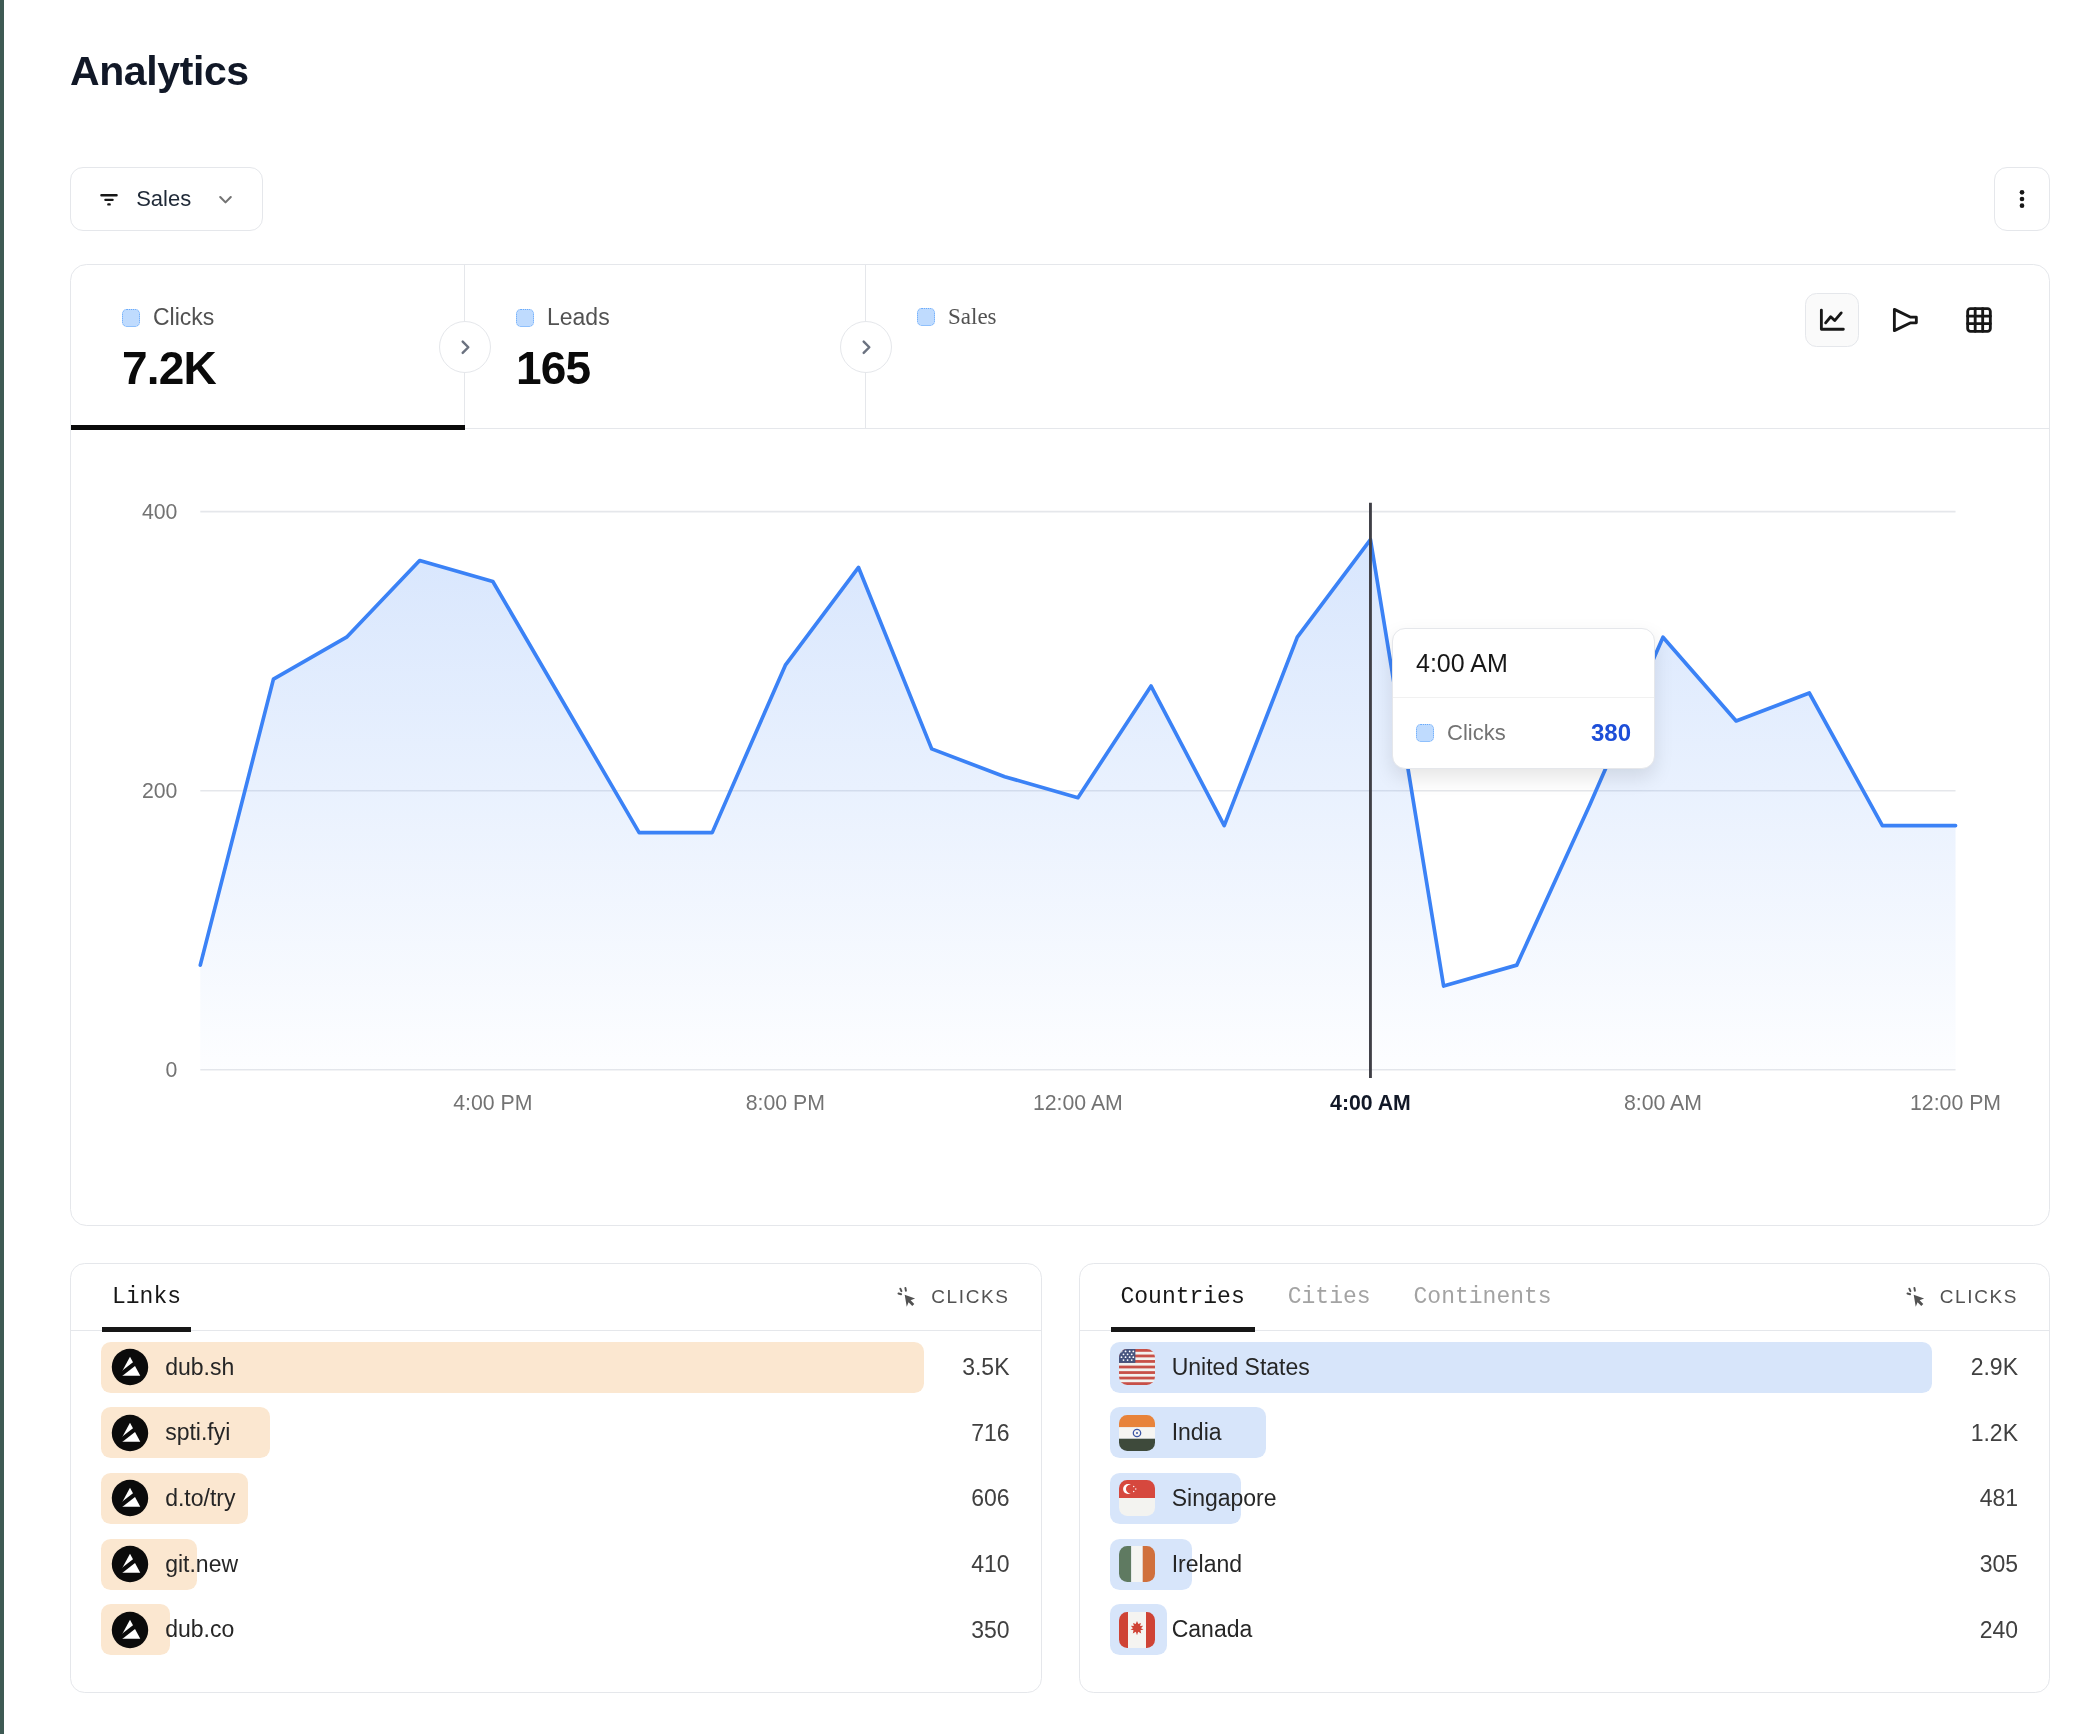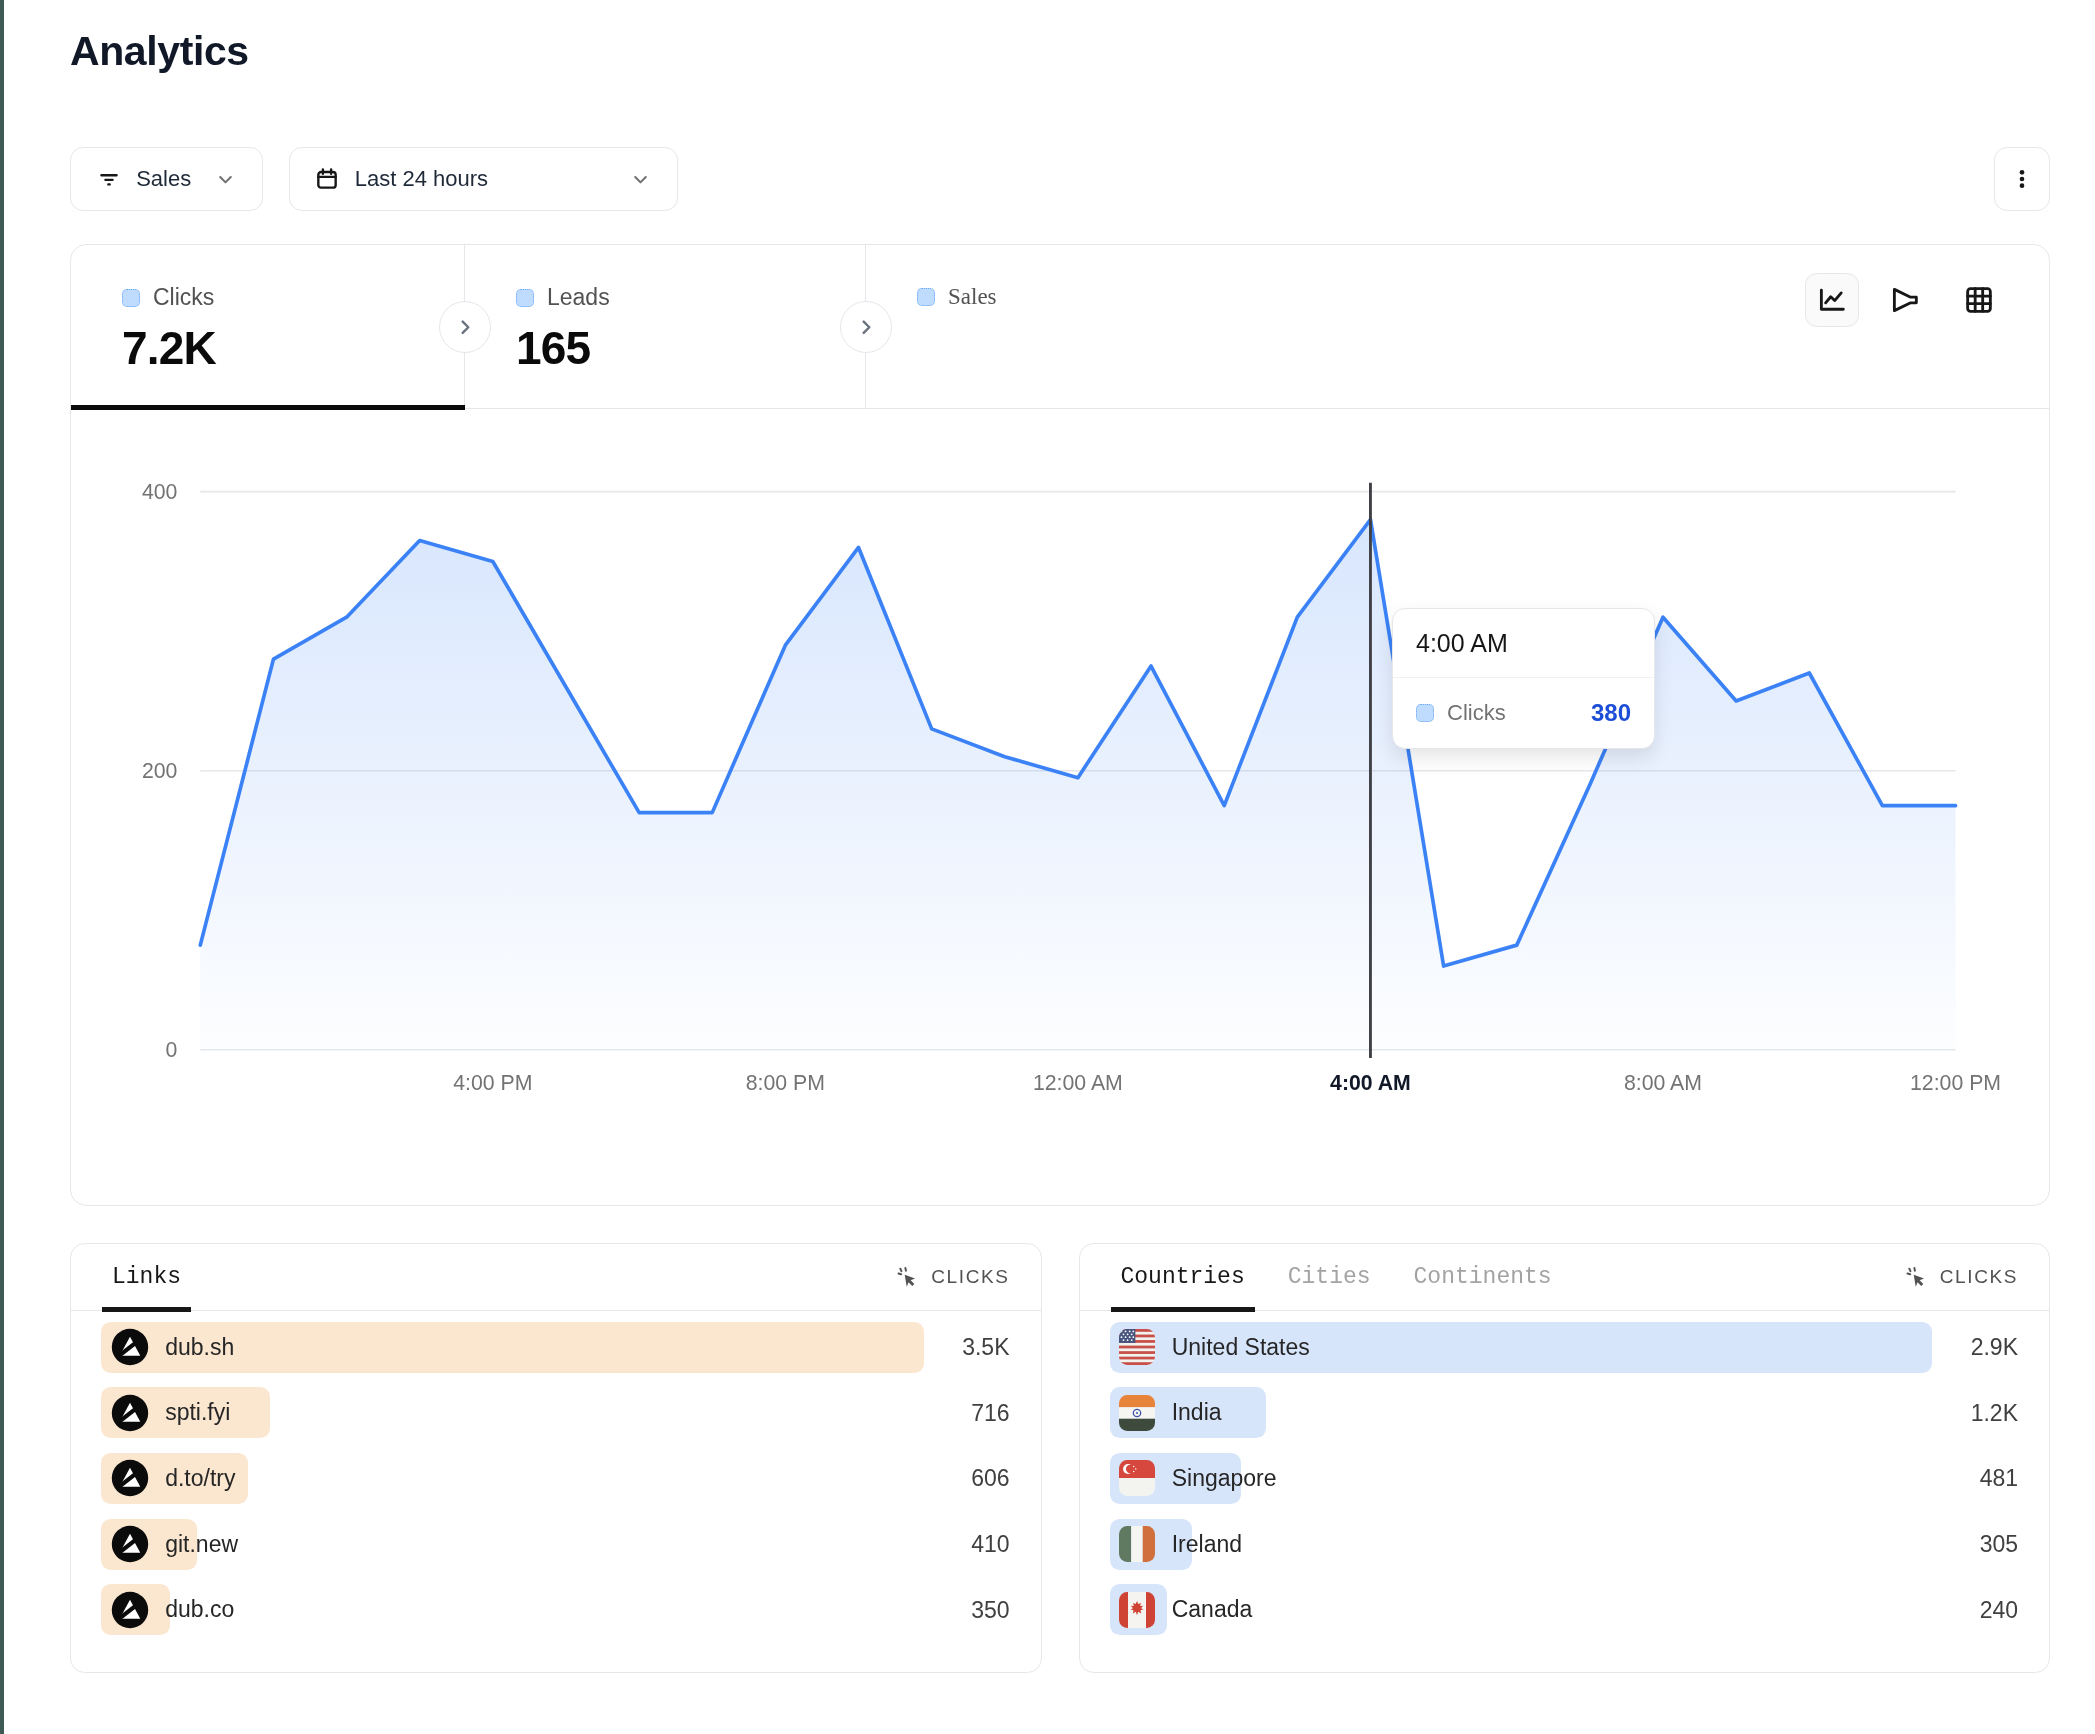--- a/index.html
+++ b/index.html
@@ -1,21 +1,21 @@
 <!DOCTYPE html>
 <html style="font-size:13px"><head>
 <meta charset="utf-8">
 <style>
   * { box-sizing: border-box; margin: 0; padding: 0; }
   html,body { width: 2096px; height: 1735px; background:#ffffff;
     font-family: "Liberation Sans", sans-serif; overflow:hidden; }
   .accent-edge { position:absolute; left:0; top:0; width:4.1px; height:1735px; background:#3e5a54; }
   .content { position:absolute; left:70px; top:0; width:1980px; }
 
-  h1.page-title { margin-top:28px; font-size:41px; font-weight:700; color:#111827; letter-spacing:-0.4px; }
+  h1.page-title { margin-top:48px; font-size:41px; font-weight:700; color:#111827; letter-spacing:-0.4px; }
 
   .toolbar { display:flex; align-items:center; gap:26px; margin-top:72px; }
   .btn { height:64px; background:#fff; border:1.6px solid #e5e7eb; border-radius:13px;
     display:inline-flex; align-items:center; gap:14.7px; padding:0 24.5px; font-size:22px; color:#1f2937; cursor:pointer; }
   .btn svg { flex:0 0 auto; }
   .btn .chev { margin-left:8.2px; }
   .btn.daterange { width:389px; }
   .btn.daterange .chev { margin-left:auto; }
   .kebab-btn { margin-left:auto; width:56px; height:64px; background:#fff; border:1.6px solid #e5e7eb;
     border-radius:13px; display:flex; align-items:center; justify-content:center; cursor:pointer; }
@@ -82,34 +82,20 @@
           </svg>
       </span>
       <span>Sales</span>
       <span class="chev" style="display:flex;">
         <svg width="23" height="23" viewBox="0 0 24 24" fill="none" stroke="#737373" stroke-width="2.2" stroke-linecap="round" stroke-linejoin="round">
             <path d="M6.5 9.5 12 15l5.5-5.5"></path>
           </svg>
       </span>
     </button>
 
-    <button class="btn daterange">
-      <span style="display:flex;">
-        <svg width="26" height="26" viewBox="0 0 24 24" fill="none" stroke="#171717" stroke-width="2.2" stroke-linecap="round">
-            <rect x="4" y="5.5" width="16" height="14.5" rx="2.5"></rect>
-            <path d="M8.2 3.2v4M15.8 3.2v4M4 10h16"></path>
-          </svg>
-      </span>
-      <span>Last 24 hours</span>
-      <span class="chev" style="display:flex;">
-        <svg width="23" height="23" viewBox="0 0 24 24" fill="none" stroke="#737373" stroke-width="2.2" stroke-linecap="round" stroke-linejoin="round">
-            <path d="M6.5 9.5 12 15l5.5-5.5"></path>
-          </svg>
-      </span>
-    </button>
 
     <button class="kebab-btn">
       <span style="display:flex;">
         <svg width="28" height="28" viewBox="0 0 24 24" fill="#171717">
             <circle cx="12" cy="6.3" r="2"></circle>
             <circle cx="12" cy="12" r="2"></circle>
             <circle cx="12" cy="17.7" r="2"></circle>
           </svg>
       </span>
     </button>

